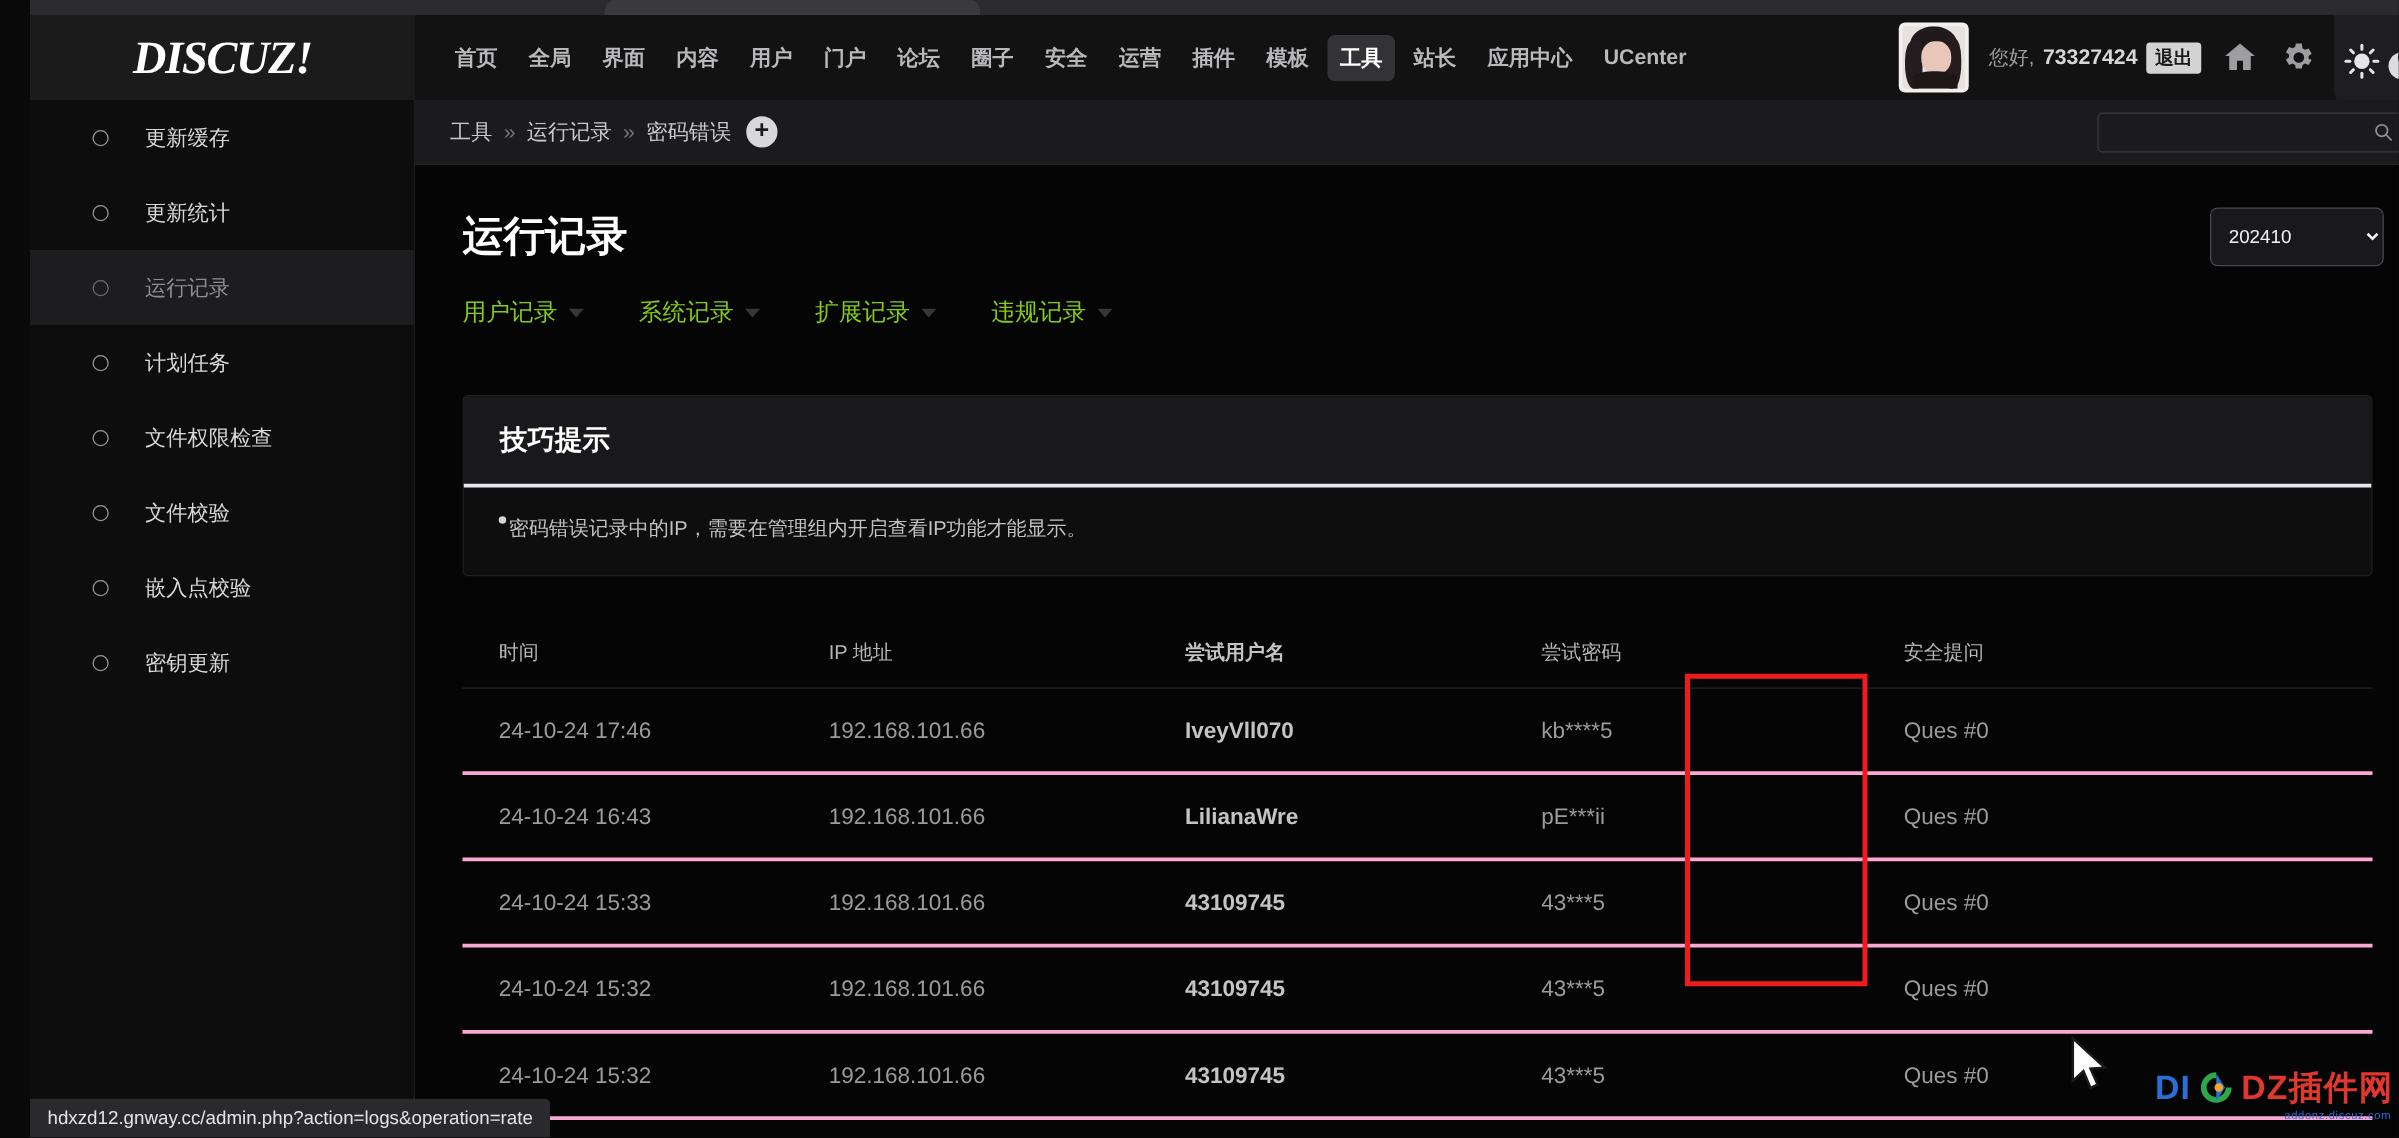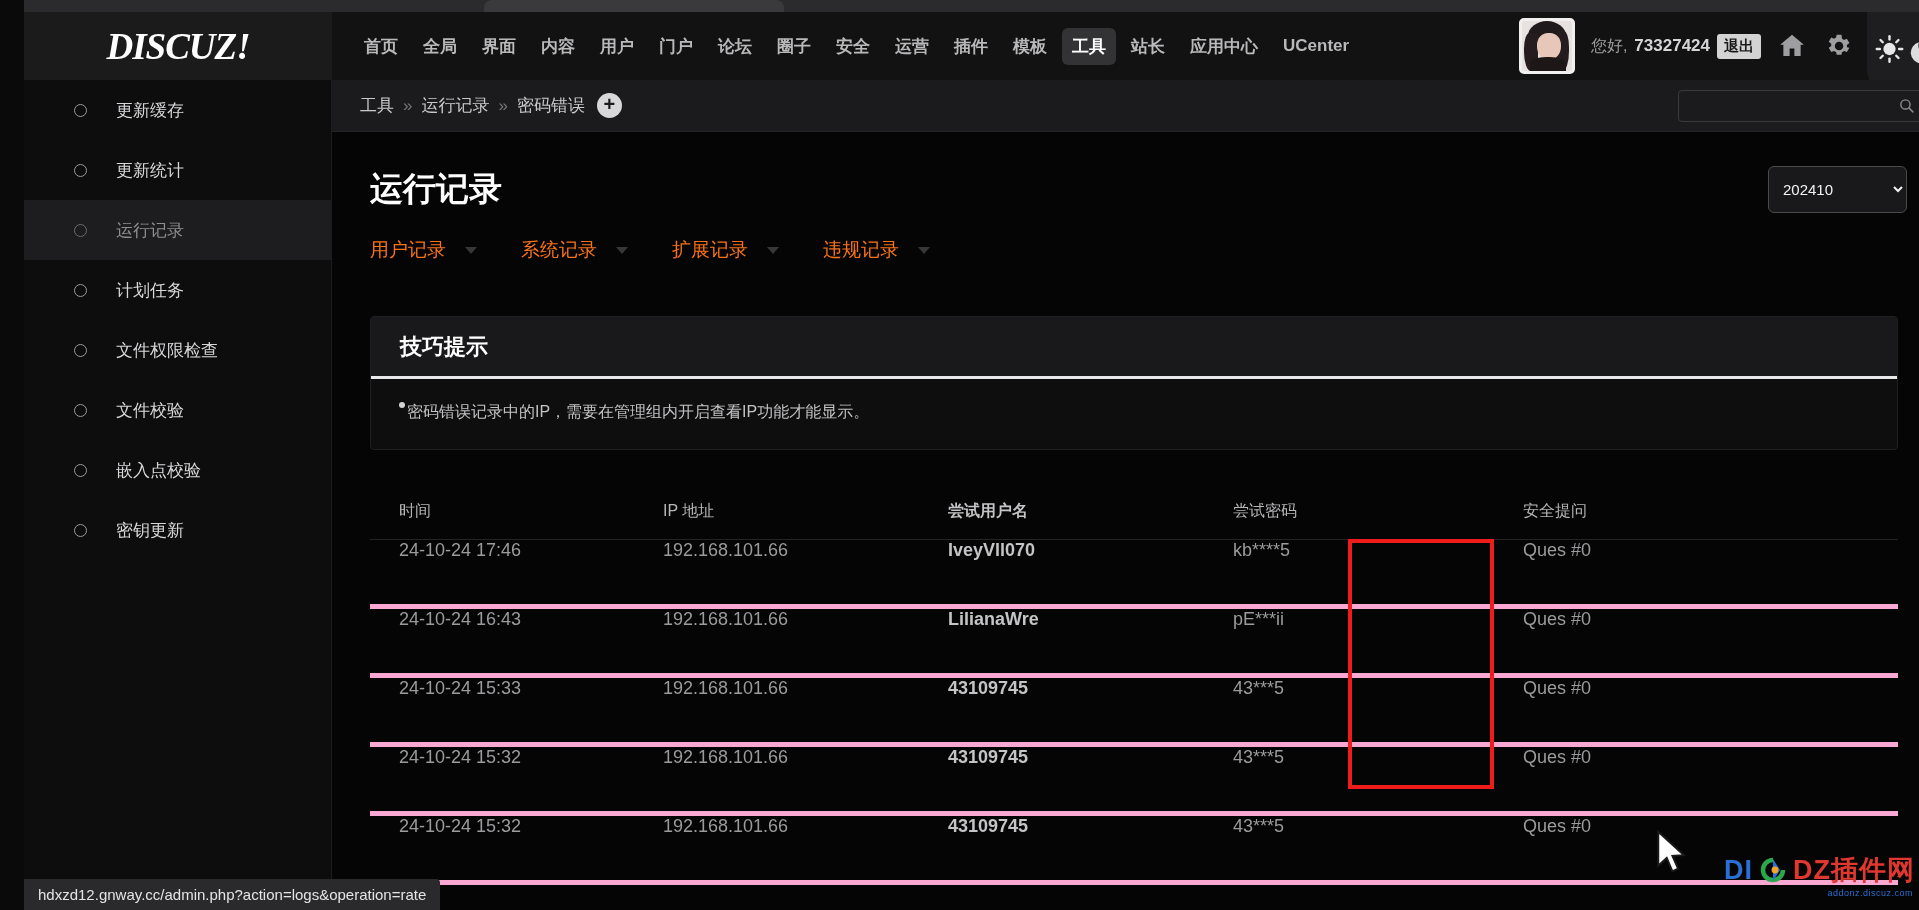--- a/index.html
+++ b/index.html
@@ -144,54 +144,54 @@
   .period-select {
     margin-left: auto; width: 139px; height: 47px;
     background: #19191b; border: 1px solid #4a4a4c; border-radius: 6px;
     color: #f2f2f4; font-size: 15px; padding: 0 10px;
     font-family: "Liberation Sans", sans-serif; cursor: pointer;
   }
   .tabs-row {
     display: flex; gap: 44px; padding: 24px 0 0 38px;
   }
   .tab {
-    font-size: 19px; color: #f97316; display: flex; align-items: center; gap: 19px;
+    font-size: 19px; color: #84cc16; display: flex; align-items: center; gap: 9px;
     cursor: pointer;
   }
   .caret {
     width: 0; height: 0; border-left: 6px solid transparent;
     border-right: 6px solid transparent; border-top: 7px solid #37373a;
   }
 
   .card {
     margin: 53px 45px 0 38px; background: #0e0e0f;
     border: 1px solid #1f1f21; border-radius: 4px;
   }
   .card-head {
-    height: 62px; background: #19191b;
+    height: 73px; background: #19191b;
     display: flex; align-items: center; padding-left: 29px;
     border-bottom: 3px solid #e9e9eb;
   }
   .card-head-title { font-size: 22px; font-weight: bold; color: #ffffff; }
   .card-body { padding: 23px 0 26px 28px; }
   .tip-line {
     display: flex; align-items: flex-start; gap: 2px;
     font-size: 16px; color: #c2c2c4;
   }
   .bullet { width: 6px; height: 6px; border-radius: 50%; background: #d3d3d5; flex: none; }
 
   .table { margin: 34px 45px 0 38px; width: calc(100% - 83px); }
   .thead {
     display: flex; height: 56px; align-items: center;
     border-bottom: 1px solid #242426;
   }
   .thead div { font-size: 16px; color: #b6b6b8; }
   .trow {
-    display: flex; height: 69px; align-items: flex-start;
-    border-bottom: 5px solid #f9a8d4;
+    display: flex; height: 69px; align-items: center;
+    border-bottom: 3px solid #f9a8d4;
   }
   .trow div { font-size: 18px; color: #9b9b9d; }
   .c1 { width: 293px; padding-left: 29px; }
   .c2 { width: 285px; }
   .c3 { width: 285px; font-weight: bold; color: #c4c4c6 !important; }
   .c4 { width: 290px; }
   .c5 { width: 260px; }
 
   .redbox {
     position: absolute; left: 1016px; top: 459px;

